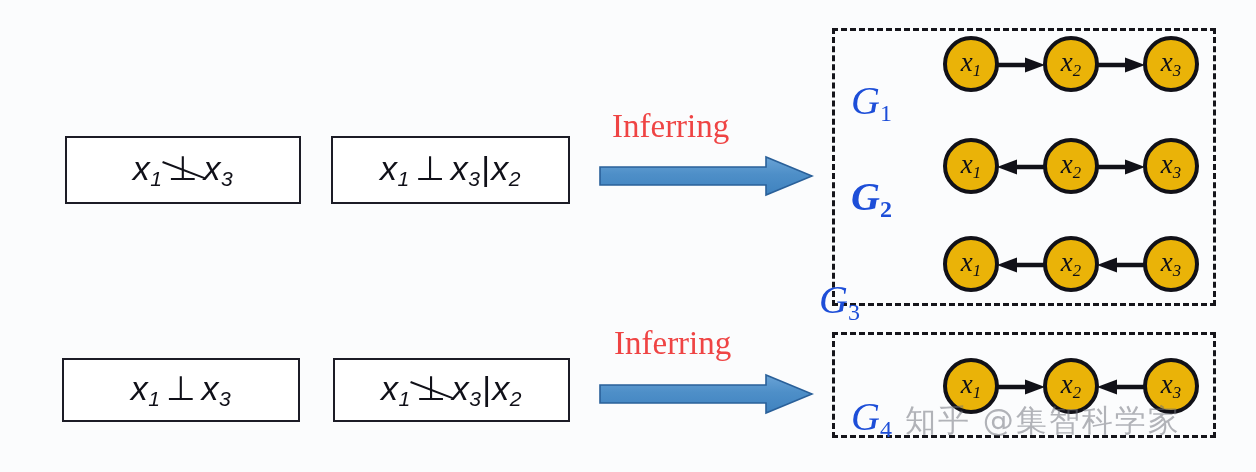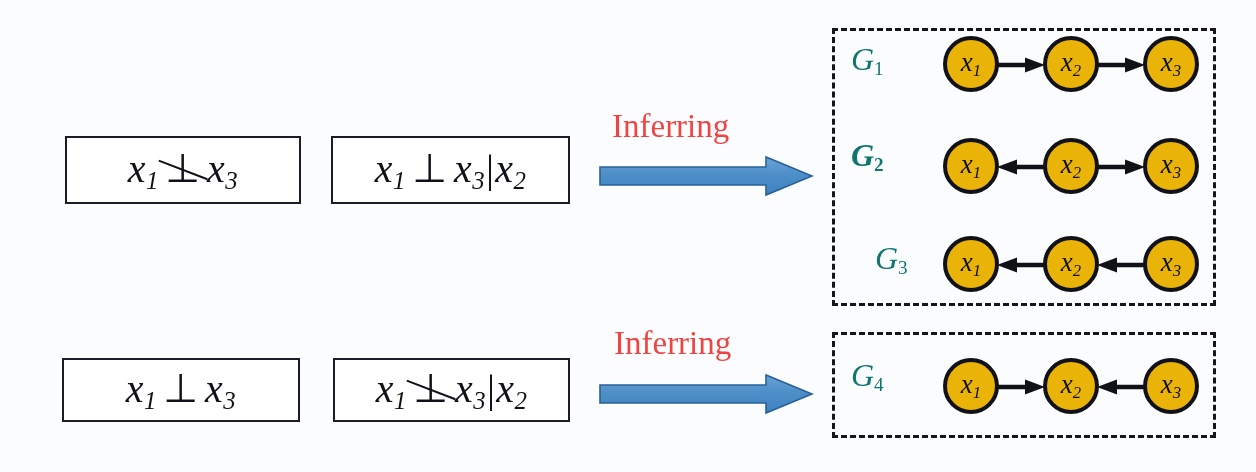--- a/index.html
+++ b/index.html
@@ -14,22 +14,22 @@
 
   
   .premise-box{
     position:absolute;
     border:2px solid #1c1c26;
     background:#ffffff;
     display:flex;align-items:center;justify-content:center;
     box-sizing:border-box;
   }
   .formula{
-    font-family:Liberation Serif, serif;
-    font-size:40px;
+    font-family:Liberation Sans, sans-serif;
+    font-size:34px;
     color:#101018;
     white-space:nowrap;
     letter-spacing:.5px;
   }
   .formula .v{font-style:italic;}
   .formula sub{font-size:.62em;font-style:italic;vertical-align:-.30em;}
   .perp{
     display:inline-block;position:relative;
     padding:0 .16em;font-style:normal;
   }
@@ -52,22 +52,22 @@
 
   
   .dashed-box{
     position:absolute;
     border:3.5px dashed #15151b;
     box-sizing:border-box;
   }
   .g-label{
     position:absolute;
     font-family:"Liberation Serif", serif;
-    font-size:32px;font-style:italic;
-    color:#0f766e;white-space:nowrap;
+    font-size:40px;font-style:italic;
+    color:#1d4ed8;white-space:nowrap;margin-top:36px;
   }
   .g-label sub{font-size:.60em;vertical-align:-.28em;font-style:normal;}
 
   
   .graph-row{position:absolute;}
   .node{
     position:absolute;
     width:56px;height:56px;border-radius:50%;
     border:4px solid #111118;background:#eab308;
     box-sizing:border-box;
@@ -163,21 +163,21 @@
     <svg class="edge" style="left:54px;top:20px;" width="50" height="18" viewBox="0 0 50 18">
       <path d="M18 9 L50 9" stroke="#111118" stroke-width="4.5"></path>
       <path d="M20 1.5 L0 9 L20 16.5 Z" fill="#111118"></path>
     </svg>
     <svg class="edge" style="left:154px;top:20px;" width="50" height="18" viewBox="0 0 50 18">
       <path d="M0 9 L30 9" stroke="#111118" stroke-width="4.5"></path>
       <path d="M28 1.5 L48 9 L28 16.5 Z" fill="#111118"></path>
     </svg>
   </div>
 
-  <div class="g-label" style="left:875px;top:240px;">
+  <div class="g-label" style="left:819px;top:240px;">
     <span>G</span><sub>3</sub>
   </div>
   <div class="graph-row" style="left:943px;top:236px;width:256px;height:56px;">
     <div class="node" style="left:0px;top:0px;">
       <span class="nlab">x<sub>1</sub></span>
     </div>
     <div class="node" style="left:100px;top:0px;">
       <span class="nlab">x<sub>2</sub></span>
     </div>
     <div class="node" style="left:200px;top:0px;">
@@ -236,14 +236,15 @@
     <svg class="edge" style="left:54px;top:20px;" width="50" height="18" viewBox="0 0 50 18">
       <path d="M0 9 L30 9" stroke="#111118" stroke-width="4.5"></path>
       <path d="M28 1.5 L48 9 L28 16.5 Z" fill="#111118"></path>
     </svg>
     <svg class="edge" style="left:154px;top:20px;" width="50" height="18" viewBox="0 0 50 18">
       <path d="M18 9 L50 9" stroke="#111118" stroke-width="4.5"></path>
       <path d="M20 1.5 L0 9 L20 16.5 Z" fill="#111118"></path>
     </svg>
   </div>
 
+  <div class="watermark" style="left:905px;top:400px;">知乎 @集智科学家</div>
 
 </div>
 
 </body></html>

